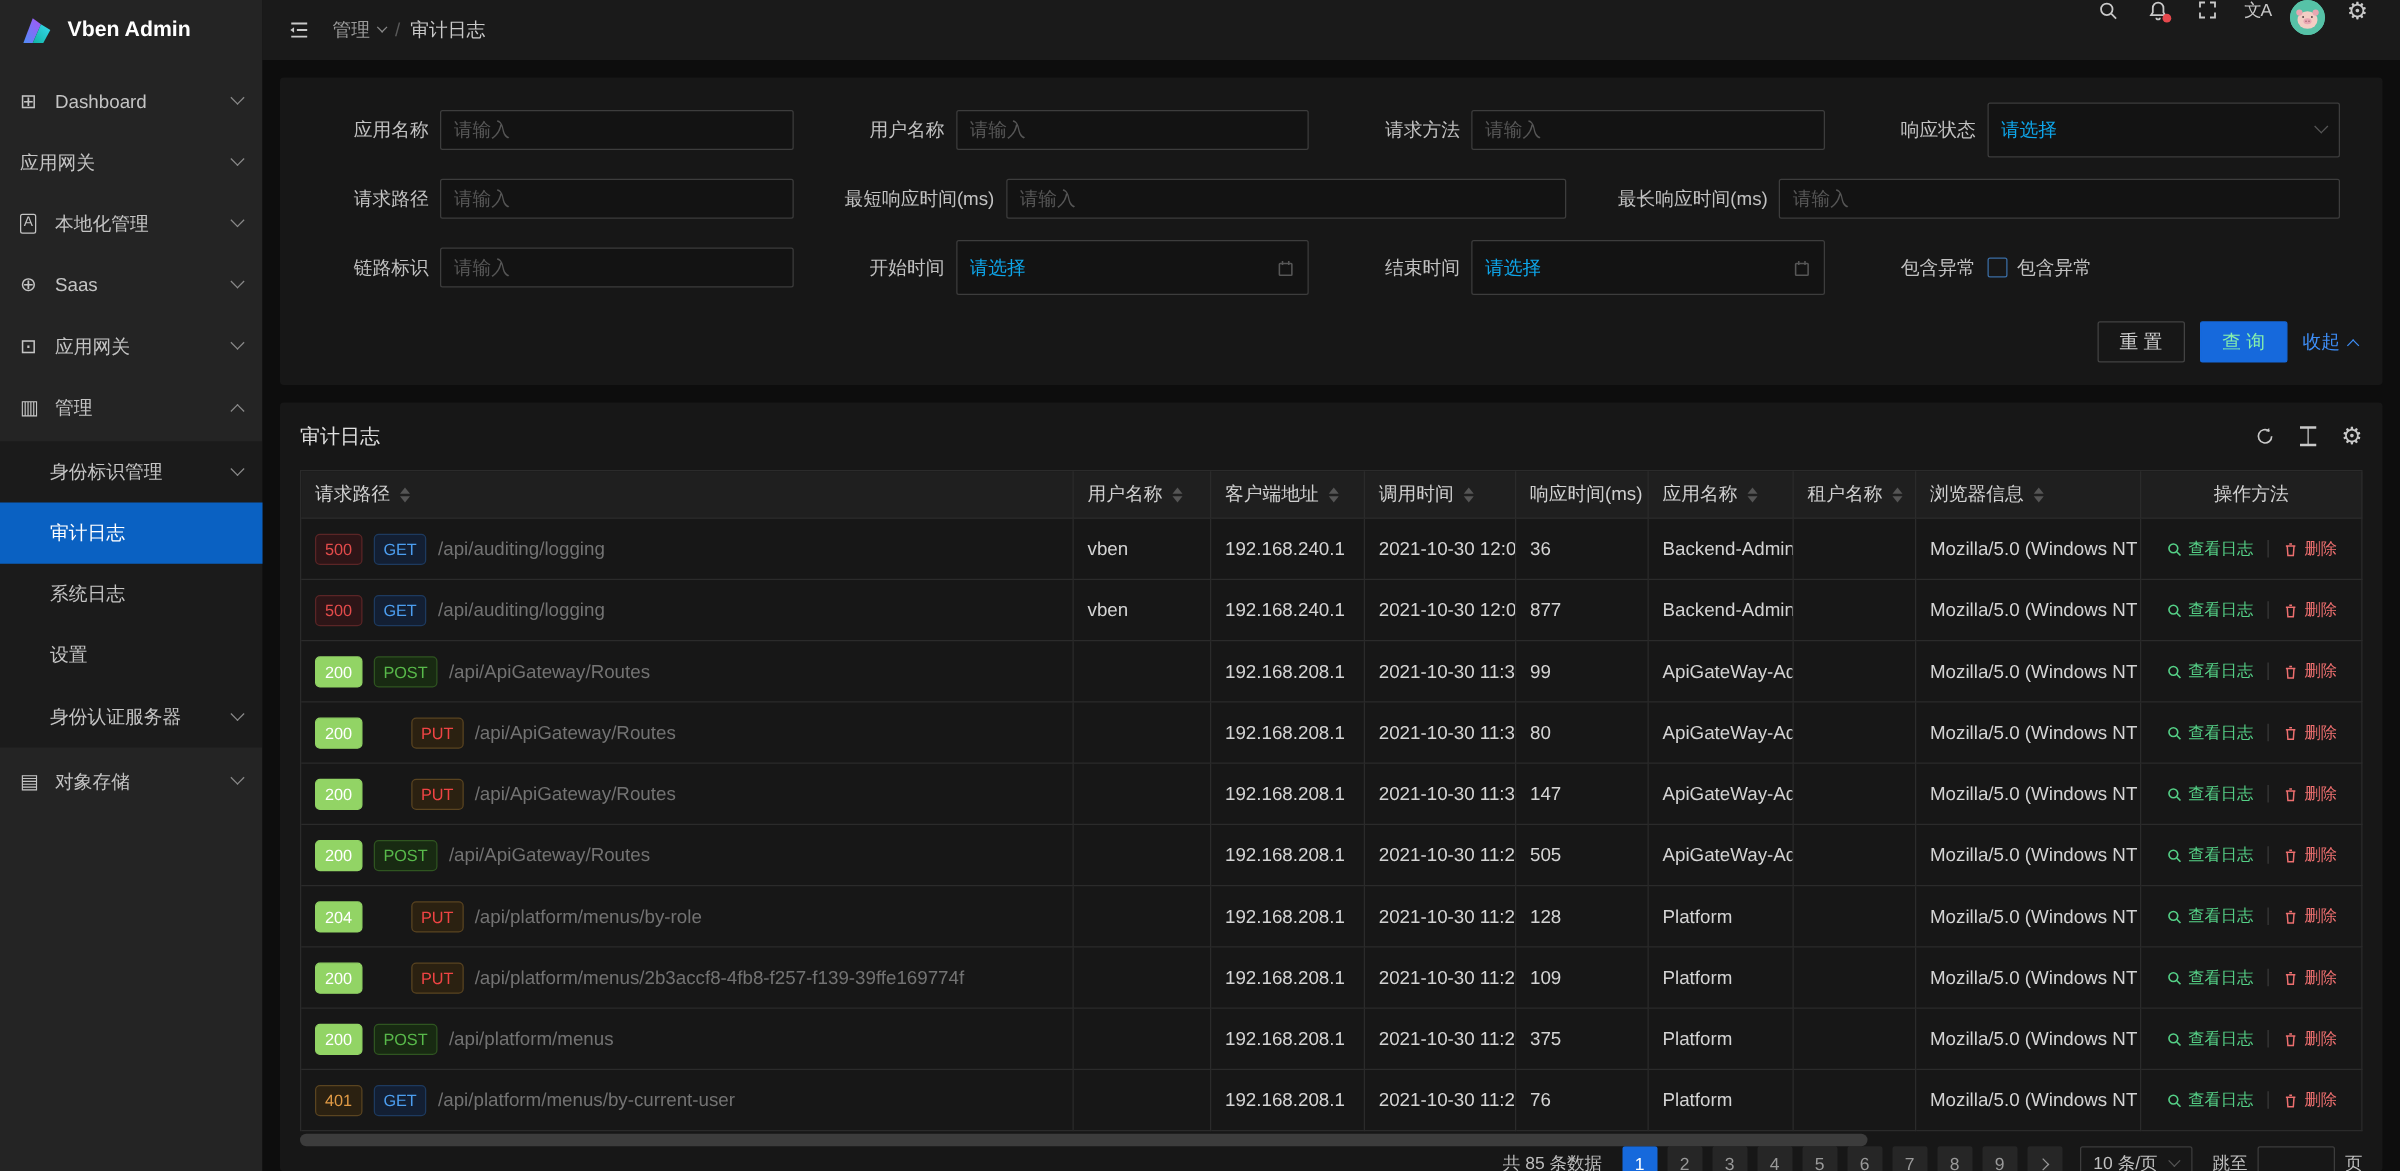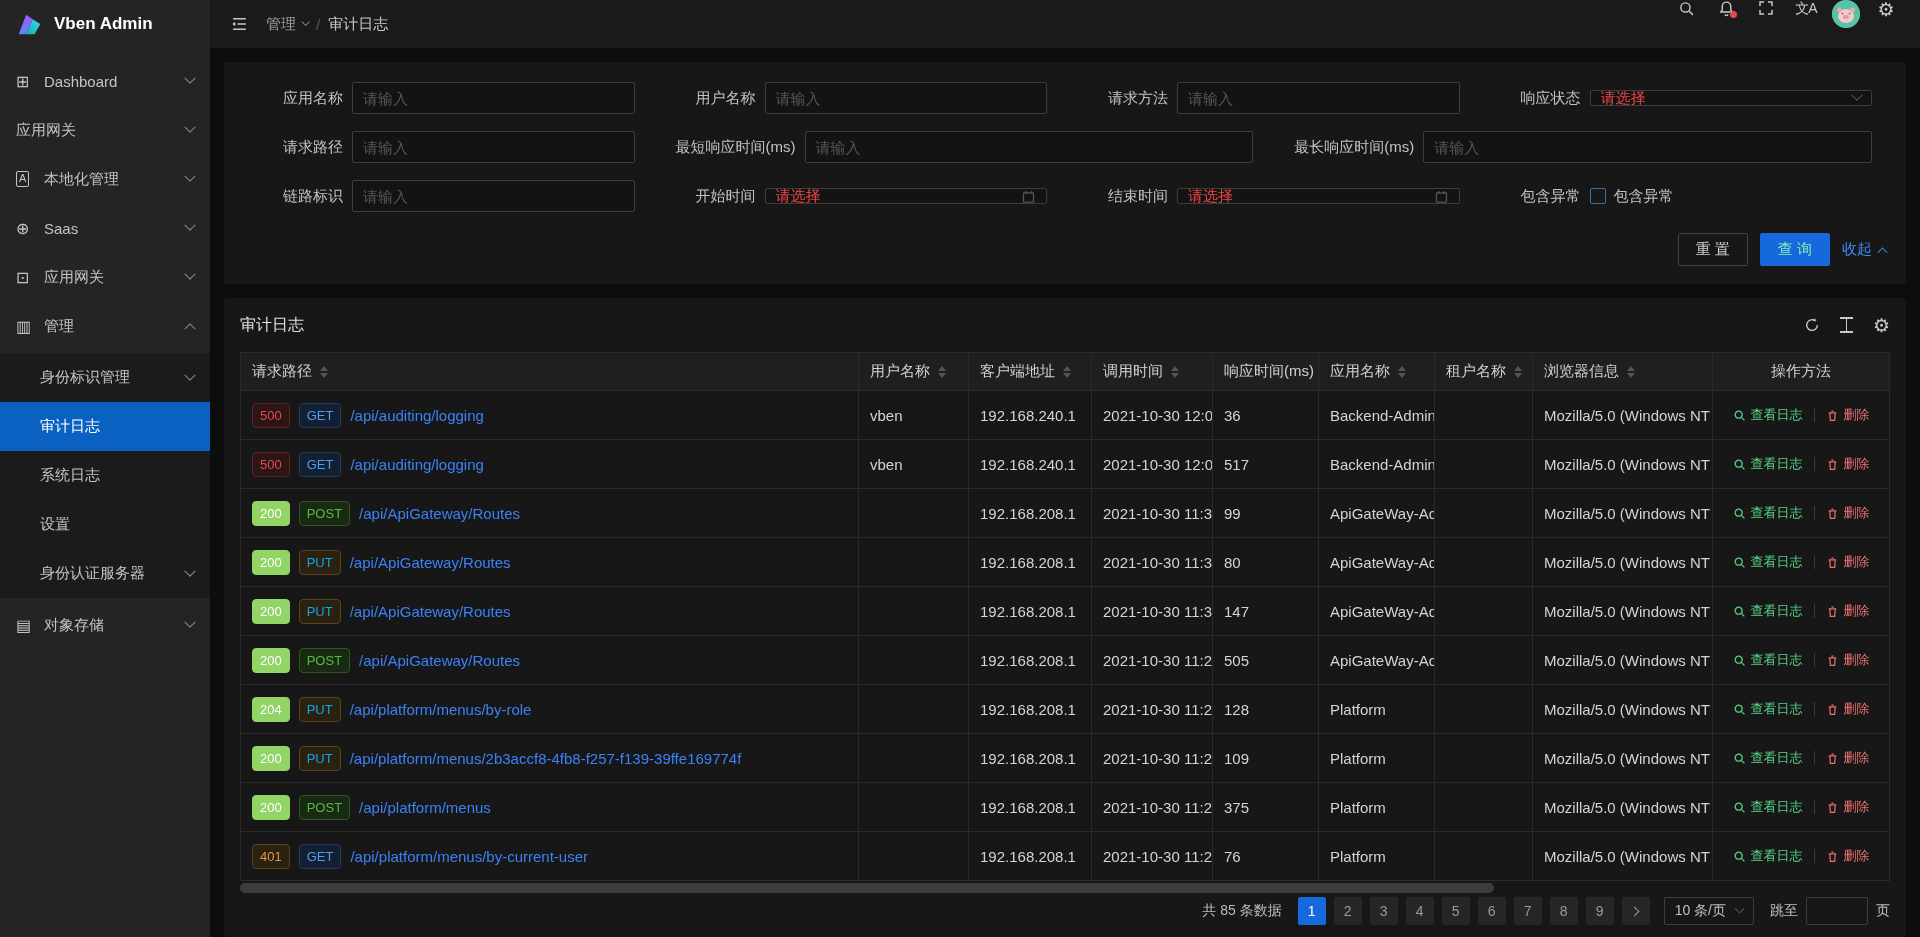--- a/index.html
+++ b/index.html
@@ -54,21 +54,21 @@
 
   
   .filter-card { padding:20px 16px 4px 16px; flex-shrink:0; }
   .f-row { display:grid; grid-template-columns:repeat(8,1fr); margin-bottom:17px; }
   .field { display:flex; align-items:center; padding-right:18px; }
   .span2 { grid-column:span 2; } .span3 { grid-column:span 3; }
   .f-label { width:112px; text-align:right; padding-right:9px; color:#c2c2c2; white-space:nowrap; flex-shrink:0; font-size:15px; }
   .f-label.wide-label { width:152px; }
   .f-input { flex:1; height:32px; background:#131313; border:1px solid #3d3d3d; border-radius:2px; color:#d6d6d6; padding:0 10px; font-size:15px; font-family:"Liberation Sans",sans-serif; min-width:0; }
   .f-input::placeholder { color:#565656; }
-  .f-fake { flex:1; height:16px; background:#131313; border:1px solid #3d3d3d; border-radius:2px; color:#ef4444; padding:0 10px; font-size:15px; display:flex; align-items:center; cursor:pointer; min-width:0; }
+  .f-fake { flex:1; height:44px; background:#131313; border:1px solid #3d3d3d; border-radius:2px; color:#0ea5e9; padding:0 10px; font-size:15px; display:flex; align-items:center; cursor:pointer; min-width:0; }
   .f-fake .ph { flex:1; overflow:hidden; white-space:nowrap; }
   .f-fake .chev { display:block; transform:rotate(45deg) translate(-2px,-2px); border-color:#565656; }
   .cal { color:#565656; flex-shrink:0; }
   .checkbox { width:16px; height:16px; border:1px solid #3b6ea5; border-radius:2px; background:transparent; appearance:none; cursor:pointer; margin-right:8px; flex-shrink:0; }
   .chk-text { color:#c2c2c2; }
   .f-actions { display:flex; justify-content:flex-end; align-items:center; gap:12px; padding:4px 4px 14px 0; }
   .btn { height:33px; padding:0 17px; border-radius:2px; font-size:15px; cursor:pointer; display:flex; align-items:center; font-family:"Liberation Sans",sans-serif; }
   .btn-reset { background:transparent; border:1px solid #434343; color:#cfcfcf; }
   .btn-primary { background:#1669dc; border:1px solid #1669dc; color:#86efac; }
   .collapse-link { color:#3e8ef7; display:flex; align-items:center; gap:7px; cursor:pointer; font-size:15px; }
@@ -104,22 +104,22 @@
   .sorter i { width:0; height:0; border-left:4px solid transparent; border-right:4px solid transparent; }
   .sorter .s-up { border-bottom:5px solid #555; }
   .sorter .s-down { border-top:5px solid #555; }
 
   .badge { display:inline-block; font-size:13px; line-height:1; padding:5px 7px; border-radius:4px; border:1px solid transparent; margin-right:9px; min-width:37px; text-align:center; flex-shrink:0; }
   .badge[data-code="200"],.badge[data-code="204"] { background:#92d465; border-color:#92d465; color:#fff; }
   .badge[data-code="500"] { background:#2d1517; border-color:#5b2526; color:#e24b4b; }
   .badge[data-code="401"] { background:#2b2111; border-color:#5a4420; color:#e09a45; }
   .badge[data-method="GET"] { background:#131f33; border-color:#1d3a5f; color:#4c9ef0; }
   .badge[data-method="POST"] { background:#182a12; border-color:#2f5520; color:#58b94a; }
-  .badge[data-method="PUT"] { background:#2b2111; border-color:#5a4420; color:#0ea5e9; }
-  .path-text { color:#3b82f6; }
+  .badge[data-method="PUT"] { background:#2b2111; border-color:#5a4420; color:#ef4444;margin-left:30px; }
+  .path-text { color:#737373; }
 
   .action { display:inline-flex; align-items:center; gap:5px; cursor:pointer; font-size:13px; }
   .action.view { color:#55d187; }
   .action.del { color:#ed6f6f; }
   .action-divider { width:1px; height:14px; background:#3a3a3a; margin:0 11px; }
 
   .hscrollbar { height:10px; margin-top:2px; flex-shrink:0; position:relative; }
   .hscroll-thumb { position:absolute; left:0; top:0; height:10px; width:76%; background:#3c3c3c; border-radius:5px; }
 
   .pagination { margin-top:auto; height:60px; display:flex; align-items:center; justify-content:flex-end; gap:8px; font-size:14px; color:#c0c0c0; padding-bottom:8px; }
@@ -501,21 +501,21 @@
 
               <div class="tr">
                 <div class="td">
                   <span class="badge" data-code="500">500</span>
                   <span class="badge" data-method="GET">GET</span>
                   <span class="path-text">/api/auditing/logging</span>
                 </div>
                 <div class="td">vben</div>
                 <div class="td">192.168.240.1</div>
                 <div class="td">2021-10-30 12:00</div>
-                <div class="td">517</div>
+                <div class="td">877</div>
                 <div class="td">Backend-Admin</div>
                 <div class="td"></div>
                 <div class="td">Mozilla/5.0 (Windows NT 10.0; Win</div>
                 <div class="td">
                   <span class="action view">
                     <svg width="13" height="13" viewBox="0 0 24 24" fill="none" stroke="currentColor" stroke-width="2.4">
                       <circle cx="10.5" cy="10.5" r="6.5"></circle>
                       <line x1="15.5" y1="15.5" x2="21" y2="21"></line>
                     </svg>
                     <span>查看日志</span>

